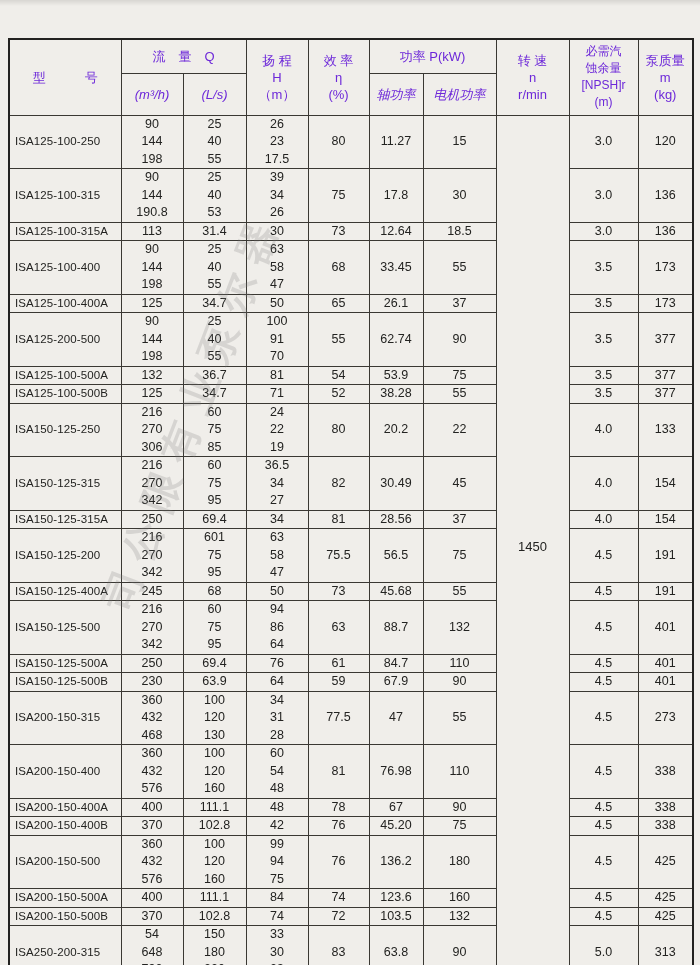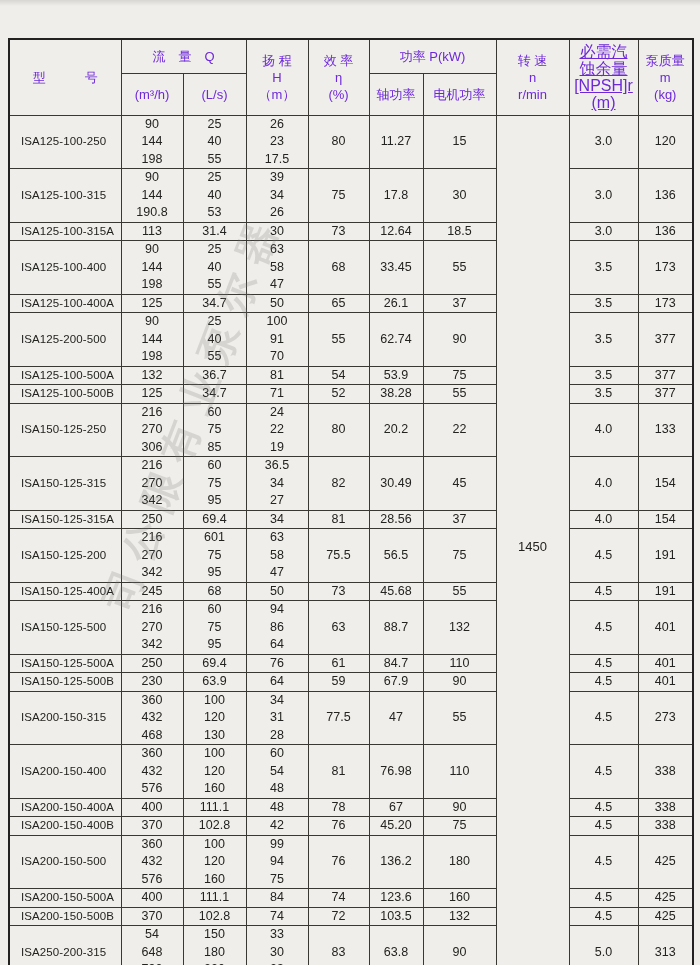--- a/index.html
+++ b/index.html
@@ -41,31 +41,31 @@
   th, td {
     border: 1px solid #3a3833;
     text-align: center;
     vertical-align: middle;
     white-space: pre-line;
     font-weight: normal;
     overflow: hidden;
   }
   thead th { font-size: 13px; line-height: 17px; color: #6d28d9; }
   thead tr.h1 th { height: 34px; }
-  thead tr.h2 th { height: 42px; }
-  th.small { font-size: 16px; text-decoration: underline; }
+  thead tr.h2 th { height: 42px; font-style: italic; }
+  th.small { font-size: 12px; }
   td {
     font-size: 12.5px;
     line-height: 17.5px;
     padding: 0;
     color: #232321;
   }
   td.model {
     text-align: left;
-    padding-left: 11px;
+    padding-left: 5px;
     font-size: 11.5px;
     letter-spacing: 0.1px;
   }
   tr.triple td { height: 53px; }
   tr.single td { height: 17px; }
   td.speed { font-size: 13px; }
   .watermark {
     position: absolute;
     left: -25px;
     top: 382px;

